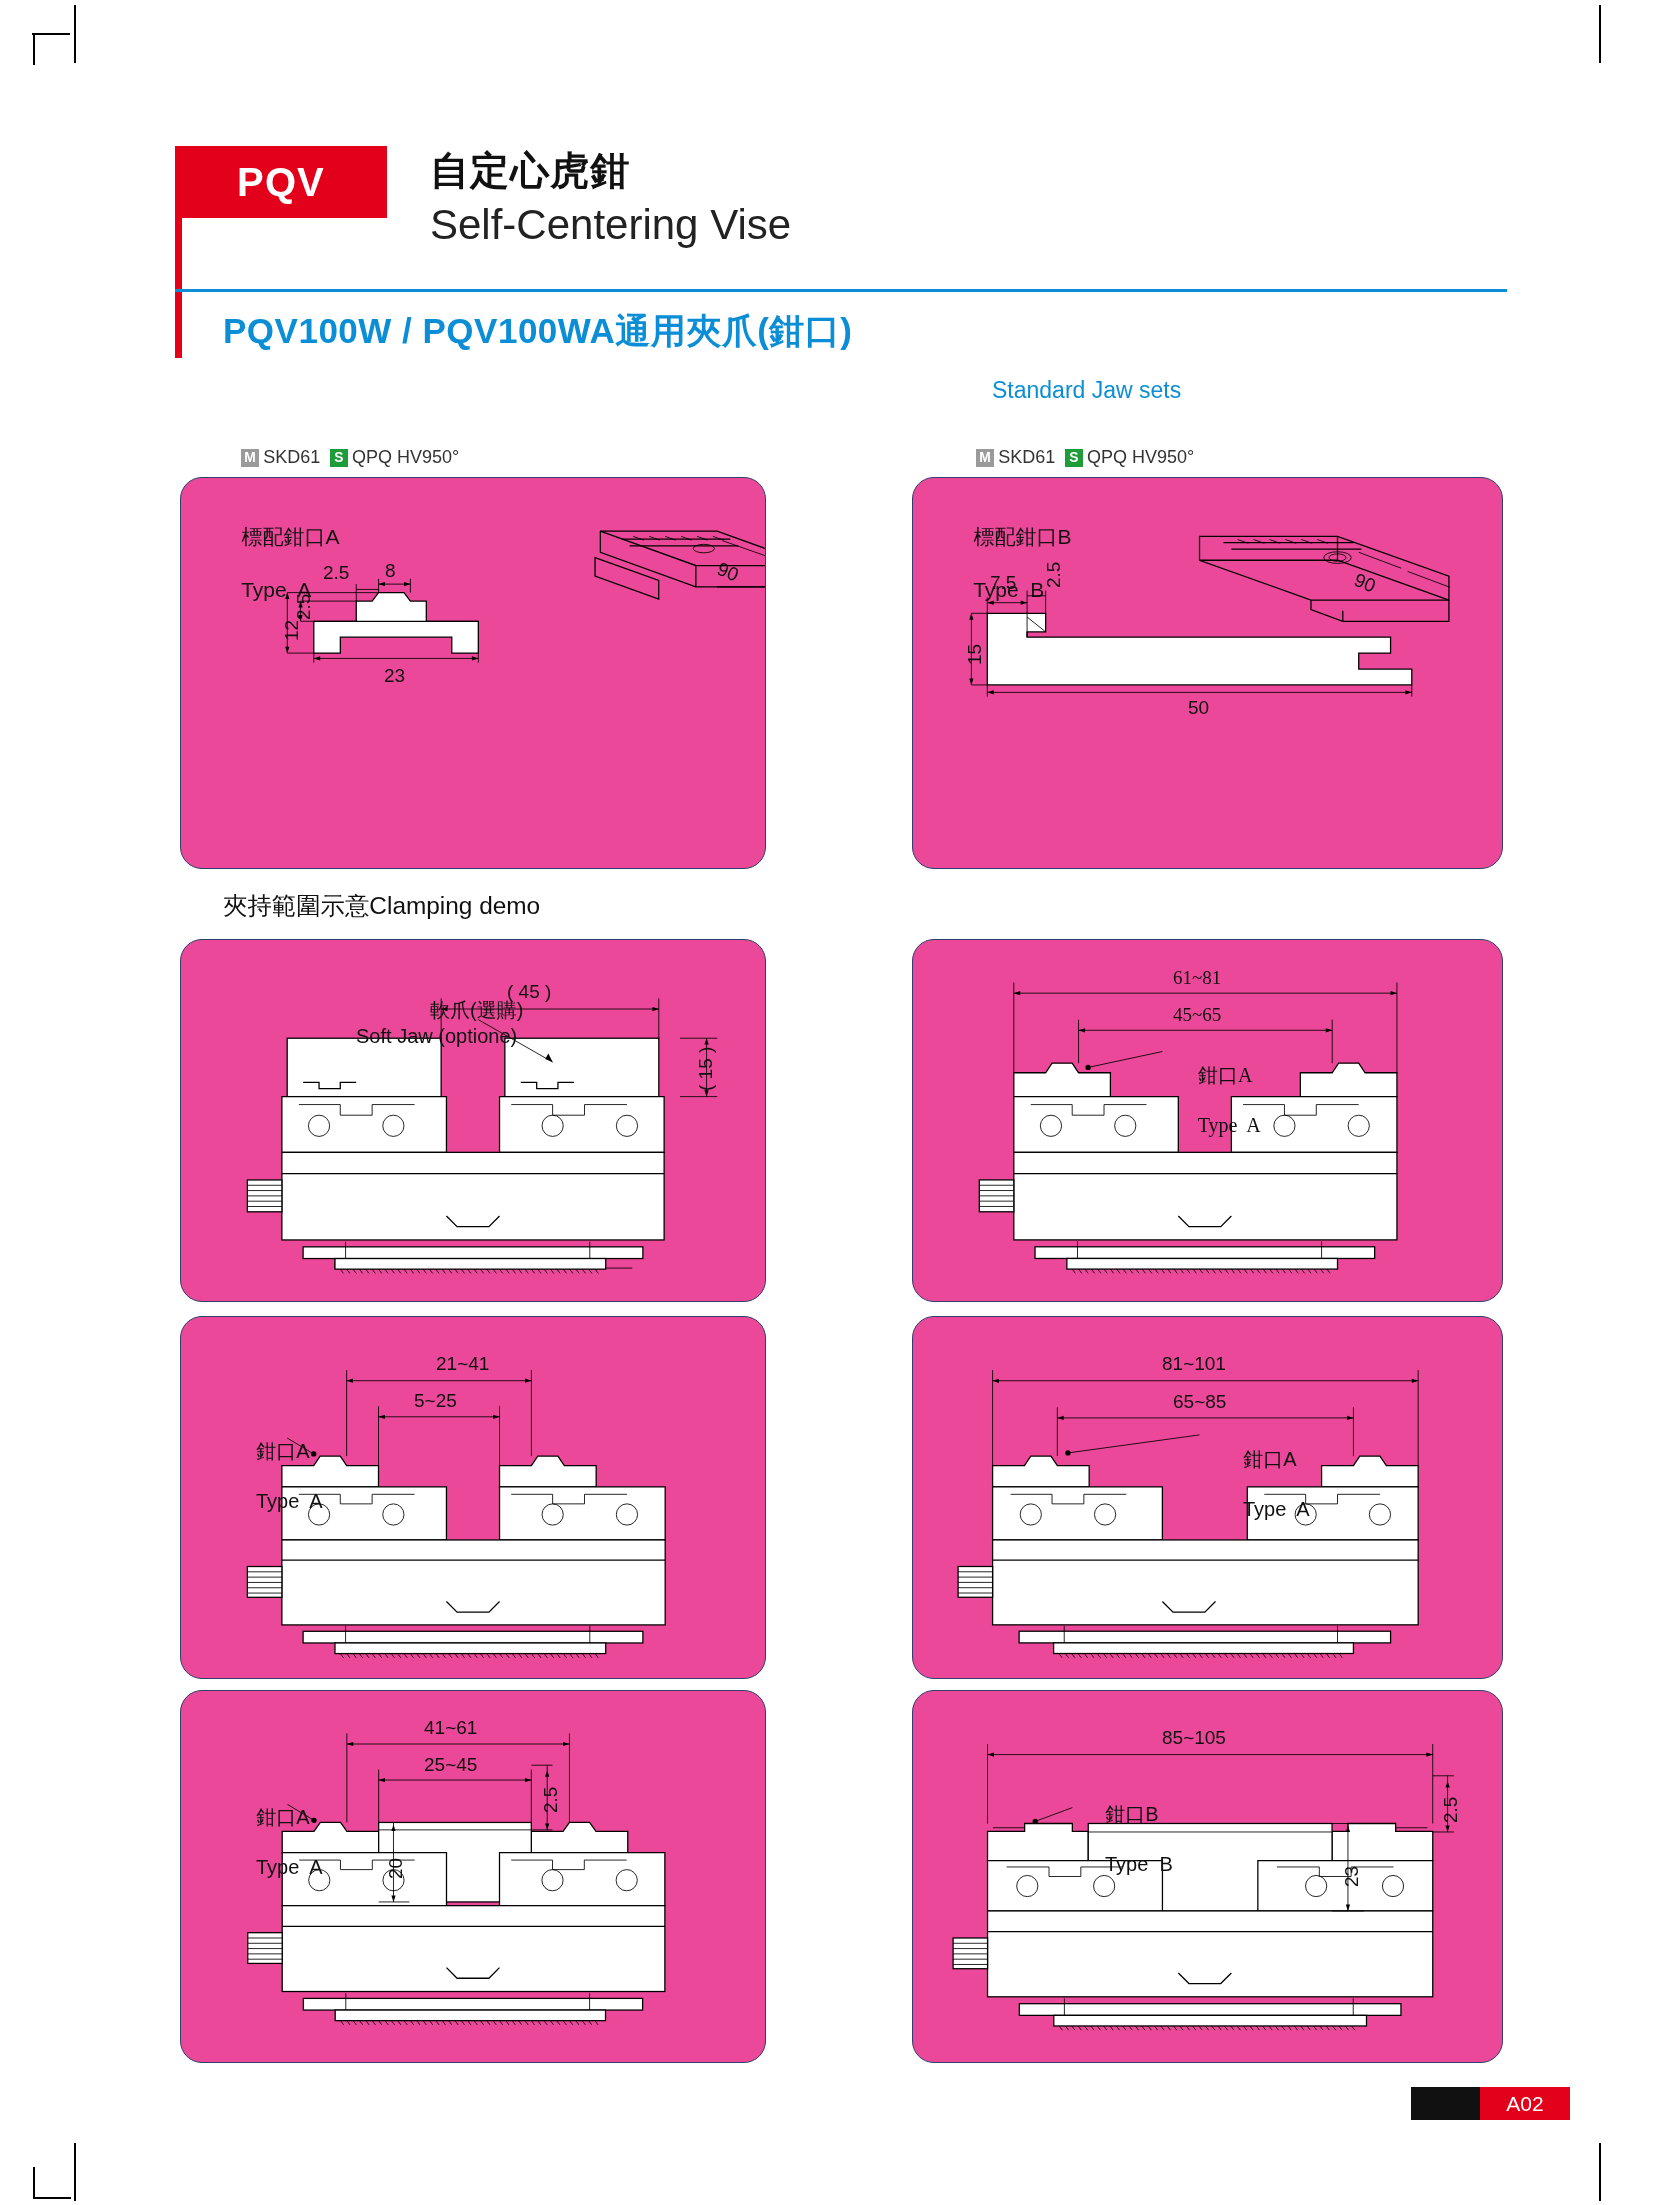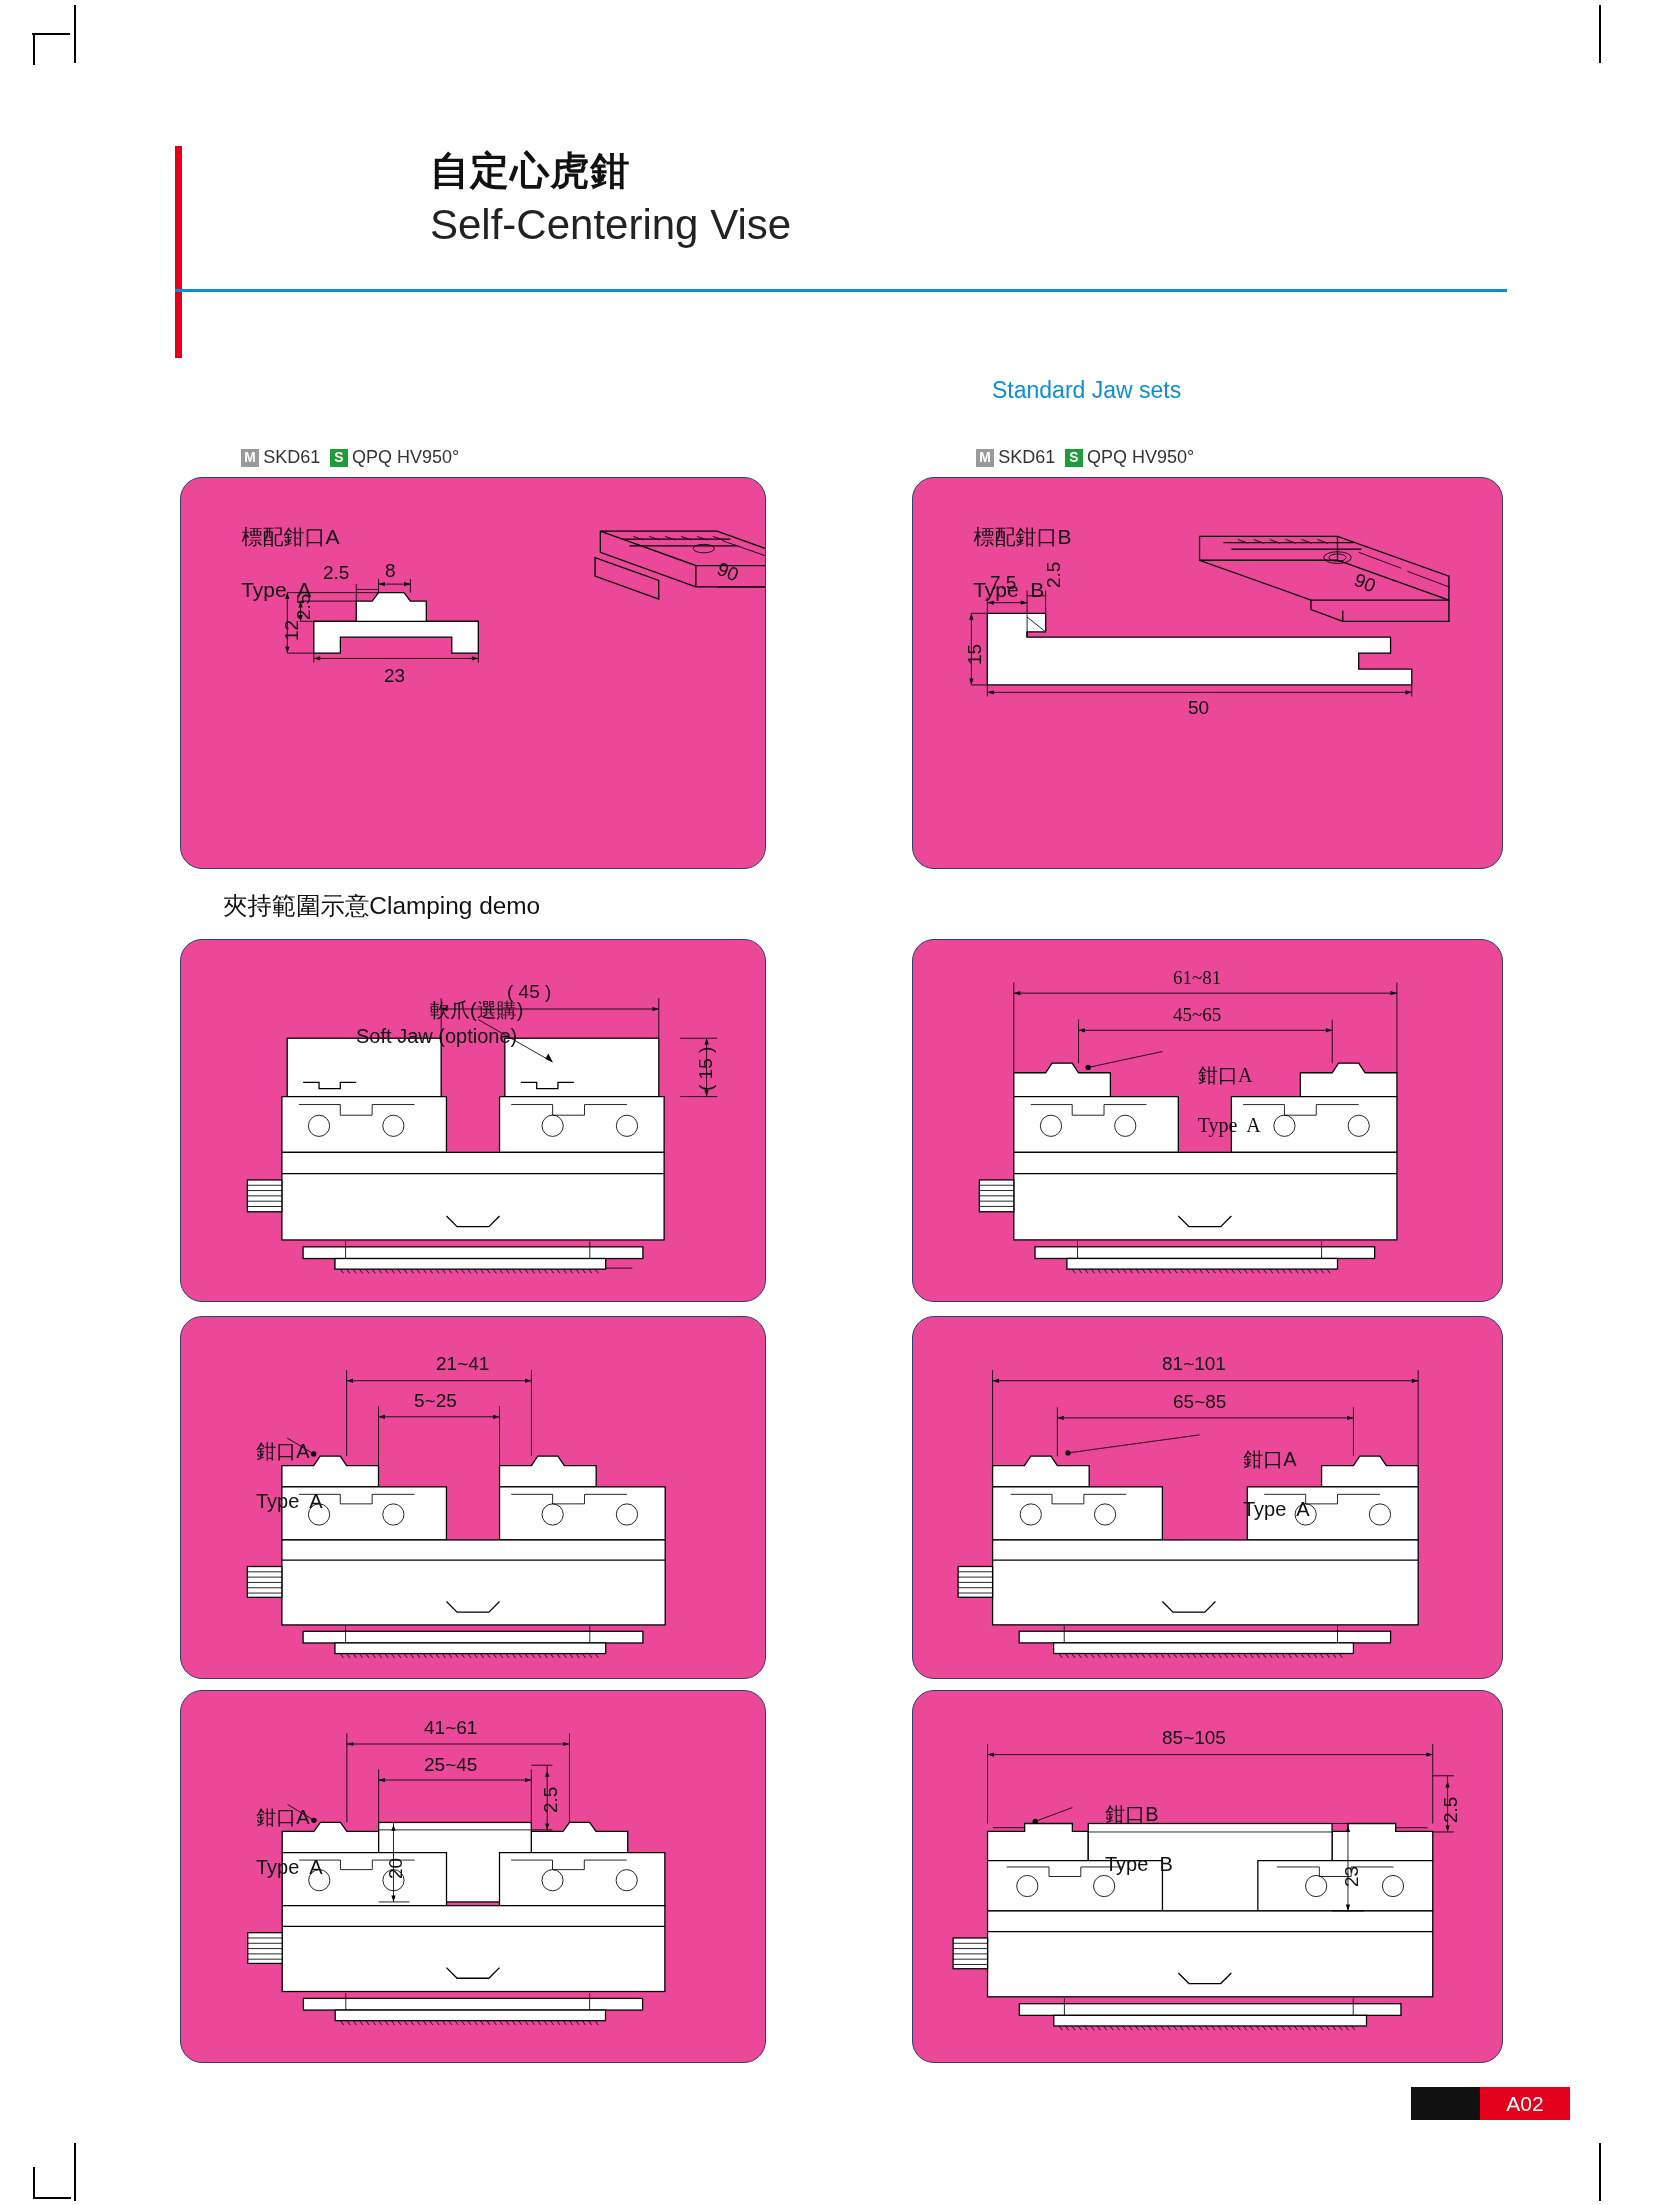--- a/index.html
+++ b/index.html
@@ -61,24 +61,28 @@
   <div class="cropmark" style="left:32px;top:53px;width:0px;height:0px;"></div>
   <div class="cropmark" style="left:1599px;top:5.3px;width:1.6px;height:58px;"></div>
   <div class="cropmark" style="left:74px;top:2143px;width:1.6px;height:58px;"></div>
   <div class="cropmark" style="left:1599px;top:2143px;width:1.6px;height:58px;"></div>
   <div class="cropmark" style="left:32px;top:33px;width:38px;height:1.6px;"></div>
   <div class="cropmark" style="left:33px;top:33px;width:1.6px;height:32px;"></div>
   <div class="cropmark" style="left:33px;top:2167px;width:1.6px;height:32px;"></div>
   <div class="cropmark" style="left:33px;top:2197px;width:38px;height:1.6px;"></div>
 
   <div class="flag-stem"></div>
+  <div class="brand-flag">
+    <div class="txt">PQV</div>
+  </div>
   <div class="title-cn">自定心虎鉗</div>
   <div class="title-en">Self-Centering Vise</div>
 
   <div class="blue-rule" style="left:175px;top:289px;width:1332px;height:2.7px;background:#0b8ed6;"></div>
+  <div class="subtitle-cn">PQV100W / PQV100WA通用夾爪(鉗口)</div>
   <div class="subtitle-en">Standard Jaw sets</div>
 
   <div class="mat" style="left:241px;top:447px;">
     <span class="bx m">M</span><span>SKD61</span><span class="sep"></span><span class="bx s">S</span><span>QPQ HV950°</span>
   </div>
   <div class="mat" style="left:976px;top:447px;">
     <span class="bx m">M</span><span>SKD61</span><span class="sep"></span><span class="bx s">S</span><span>QPQ HV950°</span>
   </div>
 
   <div class="panel" style="left:180px;top:477px;width:584px;height:390px;">

